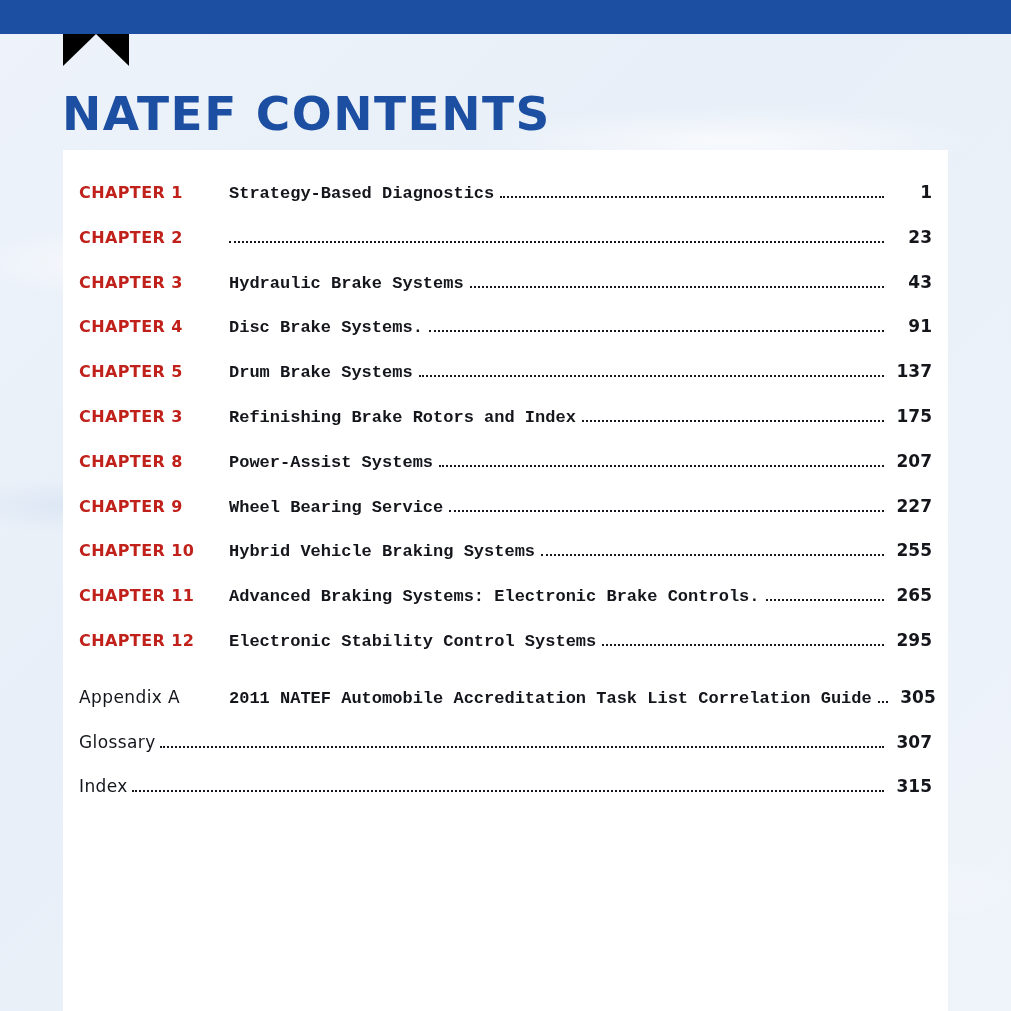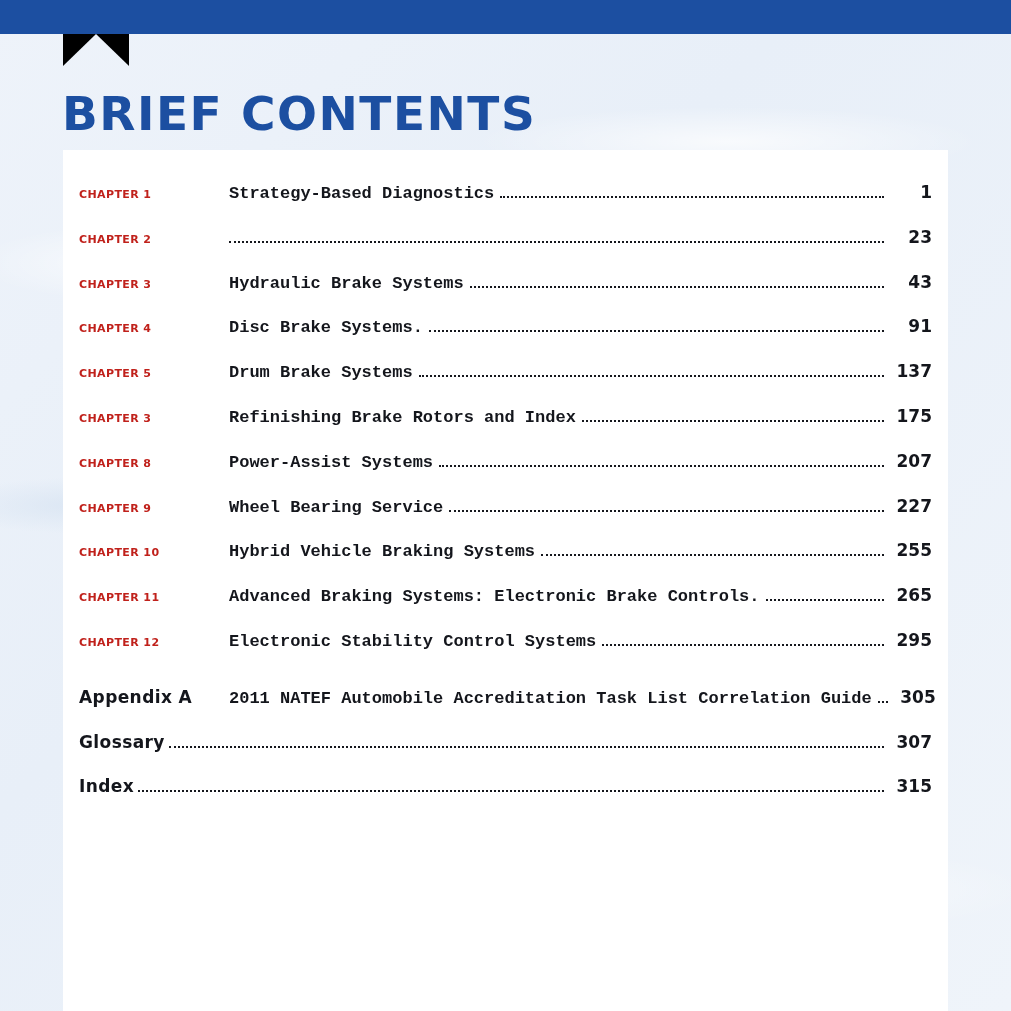--- a/index.html
+++ b/index.html
@@ -89,21 +89,21 @@
     align-items: baseline;
     height: 44.8px;
     font-size: 17.5px;
   }
 
   .chap-label {
     width: 150px;
     flex: 0 0 150px;
     color: #c0211b;
     font-weight: bold;
-    font-size: 11px;
+    font-size: 16px;
     letter-spacing: 0.4px;
     white-space: nowrap;
     font-family: "DejaVu Sans", sans-serif;
   }
 
   .chap-title {
     color: #14161c;
     font-weight: bold;
     white-space: nowrap;
     font-size: 17px;
@@ -125,42 +125,42 @@
     text-align: right;
     color: #14161c;
     font-weight: bold;
     font-size: 17px;
     font-family: "DejaVu Sans", sans-serif;
   }
 
   
   .back-row .chap-label {
     color: #14161c;
-    font-weight: bold;
+    font-weight: normal;
     font-size: 17px;
   }
   .back-row.spaced {
     margin-top: 12px;
   }
   .back-row.full .chap-label {
     width: auto;
     flex: 0 0 auto;
     padding-right: 4px;
   }
 </style>
 </head>
 <body>
 
 <div class="page">
   <div class="bg-texture"></div>
 
   <div class="top-bar"></div>
   <div class="corner-wedge"></div>
 
-  <div class="title">BRIEF CONTENTS</div>
+  <div class="title">NATEF CONTENTS</div>
 
   <div class="content-card">
     <div class="toc">
 
       <div class="toc-row">
         <span class="chap-label">CHAPTER 1</span>
         <span class="chap-title">Strategy-Based Diagnostics</span>
         <span class="leader"></span>
         <span class="page-num">1</span>
       </div>

